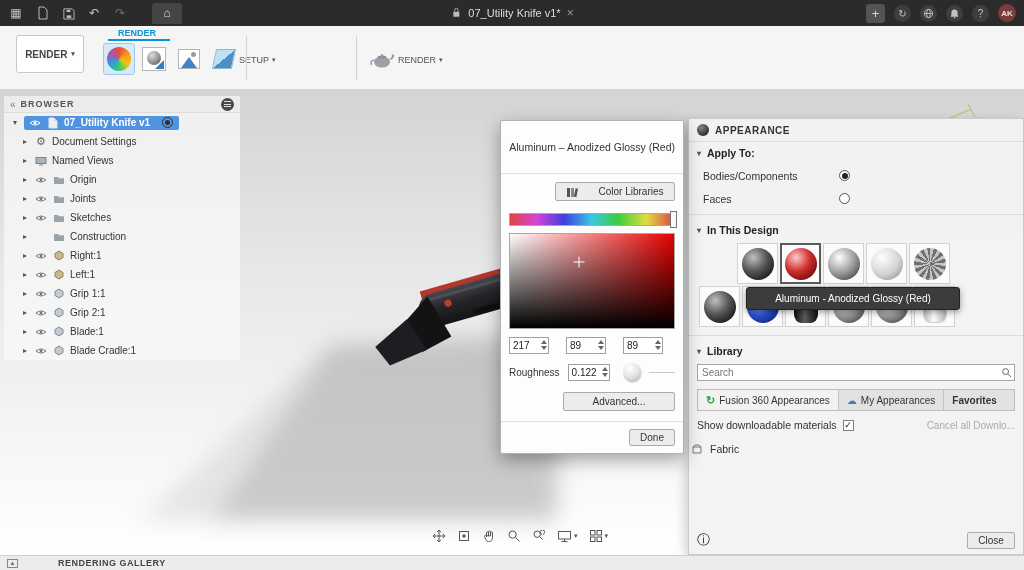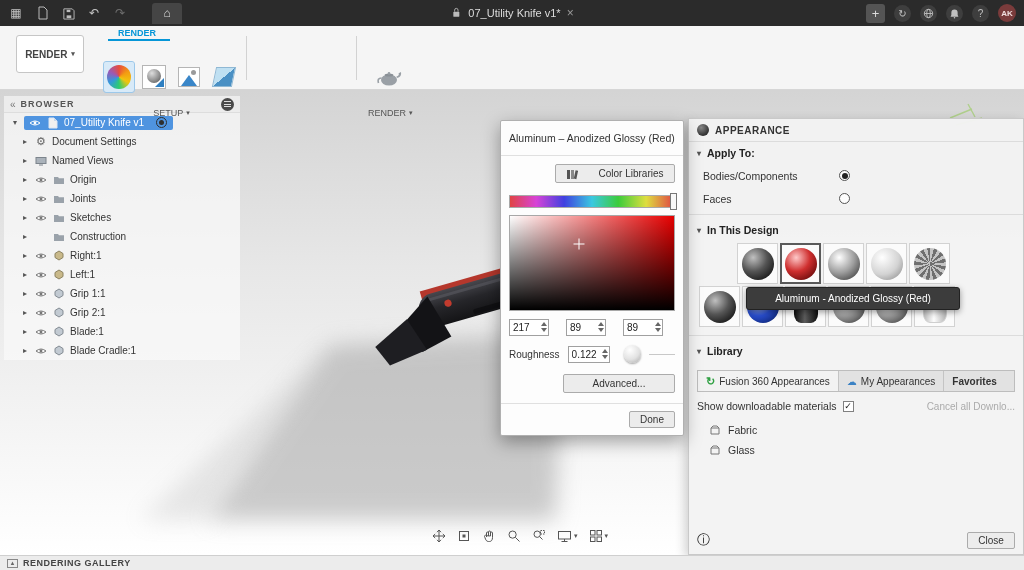--- a/index.html
+++ b/index.html
@@ -33,21 +33,21 @@
 
   
   .toolbar { position:absolute; top:26px; left:0; right:0; height:64px; background:#f5f5f5;
     border-bottom:1px solid #d6d6d6; z-index:30; }
   .render-menu { position:absolute; left:16px; top:9px; width:68px; height:38px; background:#fff;
     border:1px solid #c6c6c6; border-radius:3px; display:flex; align-items:center; justify-content:center;
     gap:4px; font-size:10px; font-weight:bold; color:#444; cursor:pointer; }
   .caret { font-size:7px; color:#555; }
   .ribbon-tab { position:absolute; left:118px; top:2px; font-size:9px; font-weight:bold; color:var(--accent); }
   .ribbon-underline { position:absolute; left:108px; top:13px; width:62px; height:2px; background:var(--accent); }
-  .tgroup { position:absolute; top:34px; display:flex; flex-direction:column; align-items:center;gap:12px; }
+  .tgroup { position:absolute; top:16px; display:flex; flex-direction:row; align-items:center; }
   .ticons { display:flex; align-items:flex-end; gap:5px; height:32px; }
   .tlabel { margin-top:4px; font-size:9px; color:#555; display:flex; align-items:center; gap:3px; }
   .tool { width:30px; height:30px; display:flex; align-items:center; justify-content:center; cursor:pointer;
     border-radius:2px; }
   .tool.active { background:#d8eaf8; outline:1px solid #9cc8ea; }
   .ball-rainbow { width:24px; height:24px; border-radius:50%;
     background:conic-gradient(#e74c3c,#f39c12,#f1c40f,#2ecc71,#3498db,#9b59b6,#e74c3c); }
   .scene-ic { width:24px; height:24px; background:#fff; border:1px solid #b5b5b5; position:relative; }
   .scene-ic .b { position:absolute; left:4px; top:3px; width:14px; height:14px; border-radius:50%;
     background:radial-gradient(circle at 35% 30%, #ddd, #8a8a8a 60%, #4a4a4a); }
@@ -87,31 +87,31 @@
     display:flex; flex-direction:column; align-items:center; justify-content:center; gap:1.5px; }
   .b-filter i { width:7px; height:1px; background:#ddd; display:block; }
   .brow { height:19px; display:flex; align-items:center; gap:4px; padding-left:16px; font-size:10px; color:#333; }
   .brow .tw { width:10px; font-size:8px; color:#555; text-align:center; cursor:pointer; }
   .brow .eye { width:14px; display:flex; justify-content:center; cursor:pointer; }
   .brow .ico { width:14px; display:flex; justify-content:center; }
   .brow .lbl { white-space:nowrap; }
   .brow.root { padding-left:6px; }
   .root-hl { display:flex; align-items:center; gap:4px; background:var(--selection); border-radius:2px;
     padding:1px 6px 1px 4px; color:#fff; }
-  .root-hl .lbl { color:#fff; font-weight:normal; }
+  .root-hl .lbl { color:#fff; font-weight:bold; }
   .radio-activate { width:11px; height:11px; border:1.5px solid #2e2e2e; border-radius:50%; margin-left:8px;
     display:flex; align-items:center; justify-content:center; }
   .radio-activate i { width:5px; height:5px; background:#2e2e2e; border-radius:50%; }
   .gearchar { font-size:11px; color:#666; }
   .indent-pad { width:14px; }
 
   
   .cdlg { position:absolute; left:500px; top:120px; width:184px; z-index:50; background:#fdfdfd;
     border:1px solid #b0b0b0; border-radius:2px; box-shadow:0 6px 18px rgba(0,0,0,0.35); }
-  .cd-title { padding:11px 8px; font-size:10.5px; color:#333; border-bottom:1px solid #e0e0e0; }
+  .cd-title { padding:20px 8px; font-size:10.5px; color:#333; border-bottom:1px solid #e0e0e0;text-align:right; }
   .cd-body { padding:8px; }
   .btn { background:#ececec; border:1px solid #ababab; border-radius:2px; font-size:10px; color:#333;
     display:flex; align-items:center; justify-content:center; cursor:pointer;
     font-family:"Liberation Sans",sans-serif; }
   .cd-lib { width:120px; height:19px; margin-left:auto; gap:20px; }
   .hue { margin-top:12px; height:13px; border:1px solid #a8a8a8; position:relative;
     background:linear-gradient(to right,#e04444 0%,#d743d7 16%,#4040e0 33%,#3ac8e0 50%,#3ccc3c 66%,#dede40 83%,#e04444 100%); }
   .hue-handle { position:absolute; right:-3px; top:-3px; width:7px; height:17px; background:#f8f8f8;
     border:1px solid #777; cursor:pointer; }
   .sv { margin-top:7px; height:96px; border:1px solid #a8a8a8; position:relative;
@@ -183,32 +183,32 @@
     padding:0 8px; border-right:1px solid #c4c4c4; cursor:pointer; white-space:nowrap; }
   .libtab.active { background:#f2f2f2; }
   .libtab:last-child { border-right:none;font-weight:bold; }
   .sync-g { color:#2fa042; font-weight:bold; font-size:11px; }
   .cloud-b { color:#3b82c4; font-size:10px; }
   .checkrow { margin:8px 8px 0 8px; display:flex; align-items:center; gap:6px; font-size:10.5px; }
   .checkbox { width:11px; height:11px; border:1px solid #808080; background:#fff; display:flex;
     align-items:center; justify-content:center; font-size:9px; color:#222; cursor:pointer; }
   .canceldl { margin-left:auto; color:#ababab; font-size:10px; }
   .cats { margin-top:8px; }
-  .catrow { height:20px; display:flex; align-items:center; gap:7px; padding-left:20px; font-size:10.5px;
+  .catrow { height:20px; display:flex; align-items:center; gap:7px; padding-left:2px; font-size:10.5px;
     color:#333; cursor:pointer; }
   .ap-footer { position:absolute; bottom:5px; left:8px; right:8px; display:flex; align-items:center; }
   .info-i { font-size:13px; color:#222; }
   .ap-close { width:48px; height:17px; margin-left:auto; }
 
   
   .statusbar { position:absolute; left:0; right:0; bottom:0; height:15px; background:#ececec;
     border-top:1px solid #cfcfcf; display:flex; align-items:center; gap:5px; padding:0 7px; z-index:40; }
   .sb-ic { width:11px; height:9px; border:1px solid #888; display:flex; align-items:center; justify-content:center;
     font-size:6px; color:#666; }
-  .sb-label { font-size:9px; font-weight:bold; letter-spacing:.5px; color:#444; }
+  .sb-label { font-size:9px; font-weight:bold; letter-spacing:.5px; color:#444;margin-left:35px; }
 </style>
 </head>
 <body style="--accent: #0696d7; --selection: #4f94e0; --tooltip_bg: #3c3c3c;">
 
 <div class="titlebar">
   <div class="tb-left">
     <span class="tb-ic">▦</span>
     <span class="tb-ic">
       <svg width="13" height="14" viewBox="0 0 13 14">
           <path d="M3 1h5l3 3v9H3z" fill="none" stroke="#bbb"></path>
@@ -734,20 +734,29 @@
     <div class="tooltip">Aluminum - Anodized Glossy (Red)</div>
   </div>
 
   <div class="divline"></div>
 
   <div class="sec">
     <span class="caret">▾</span>
     <span>Library</span>
   </div>
 
+  <div class="searchwrap">
+    <input placeholder="Search" style="">
+    <span class="mag">
+      <svg width="11" height="11" viewBox="0 0 12 12" stroke="#555" fill="none">
+          <circle cx="5" cy="5" r="3.2"></circle>
+          <line x1="7.5" y1="7.5" x2="10.8" y2="10.8"></line>
+        </svg>
+    </span>
+  </div>
 
   <div class="libtabs">
     <span class="libtab active">
       <span class="sync-g">↻</span>
       <span>Fusion 360 Appearances</span>
     </span>
     <span class="libtab">
       <span class="cloud-b">☁</span>
       <span>My Appearances</span>
     </span>
@@ -763,27 +772,20 @@
   </div>
 
   <div class="cats">
     <div class="catrow">
       <svg width="12" height="12" viewBox="0 0 12 12">
           <path d="M2 4l2-2h4l2 2v6H2z" fill="none" stroke="#777"></path>
           <line x1="2" y1="4" x2="10" y2="4" stroke="#777"></line>
         </svg>
       <span>Fabric</span>
     </div>
-    <div class="catrow">
-      <svg width="12" height="12" viewBox="0 0 12 12">
-          <path d="M2 4l2-2h4l2 2v6H2z" fill="none" stroke="#777"></path>
-          <line x1="2" y1="4" x2="10" y2="4" stroke="#777"></line>
-        </svg>
-      <span>Glass</span>
-    </div>
   </div>
 
   <div class="ap-footer">
     <span class="info-i">ⓘ</span>
     <div class="btn ap-close">Close</div>
   </div>
 </div>
 
 <div class="statusbar">
   <span class="sb-ic">▲</span>

